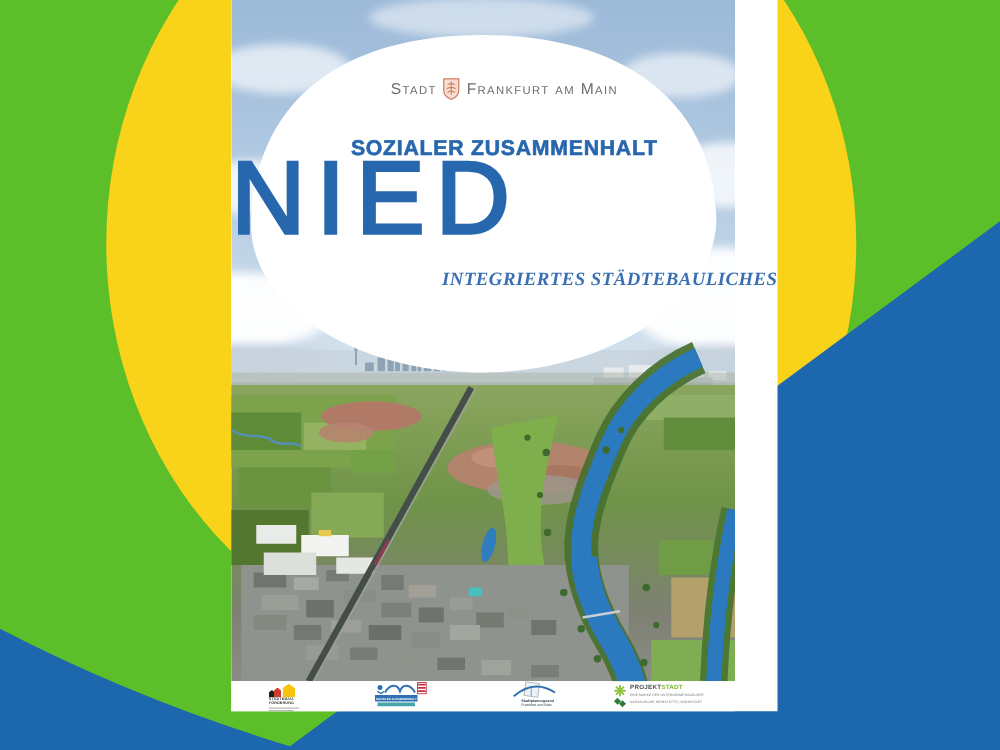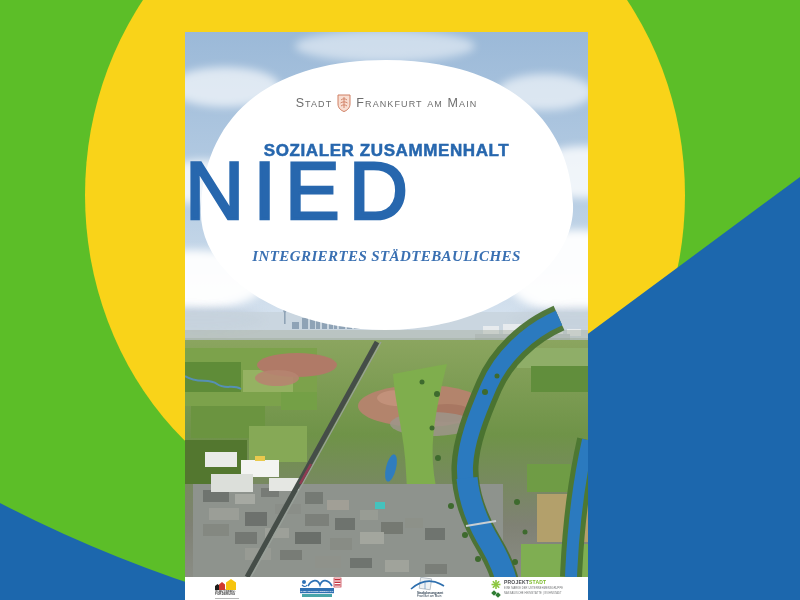--- a/index.html
+++ b/index.html
@@ -1,34 +1,34 @@
 <!DOCTYPE html>
 <html><head>
 <meta charset="utf-8">
 <style>
   html,body{margin:0;padding:0;}
   body{width:800px;height:600px;overflow:hidden;font-family:"Liberation Sans",sans-serif;}
   .stage{position:relative;width:800px;height:600px;background:#5cbe28;}
   .bg{position:absolute;left:0;top:0;}
 
   
-  .cover{position:absolute;left:185px;top:32px;width:403px;height:569px;background:#fff;overflow:hidden;}
+  .cover{position:absolute;left:185px;top:0;width:403px;height:569px;background:#fff;overflow:hidden;padding-left:34px;}
   .photo{position:absolute;left:0;top:0;}
 
   
   .brand{position:absolute;top:62px;left:0;width:100%;display:flex;align-items:center;justify-content:center;gap:5px;
          color:#6d6d6d;font-size:12.5px;font-variant-caps:small-caps;letter-spacing:1.1px;}
   .brand .crest{display:inline-block;line-height:0;}
   .program{position:absolute;top:109px;left:0;width:100%;text-align:center;
            color:#2767ae;font-size:17px;font-weight:800;letter-spacing:.6px;
            -webkit-text-stroke:.5px #2767ae;}
   .bigtitle{position:absolute;top:116px;left:0;width:100%;text-align:left;
             color:#2767ae;font-size:82px;line-height:86px;font-weight:400;letter-spacing:9px;
             -webkit-text-stroke:2.6px #2767ae;}
-  .subtitle{position:absolute;top:215px;left:0;width:100%;text-align:center;
+  .subtitle{position:absolute;top:215px;left:0;width:100%;text-align:right;
             color:#3a70b2;font-family:"Liberation Serif",serif;font-style:italic;
             font-size:15px;line-height:19px;letter-spacing:.4px;font-weight:600;}
 
   
   .footer{position:absolute;left:0;bottom:0;width:403px;height:24px;background:#fff;}
   .flogo{position:absolute;top:0;height:24px;}
   .l1{left:30px;width:44px;}
   .houses{position:relative;height:12px;width:26px;margin-top:1px;}
   .house{position:absolute;bottom:0;clip-path:polygon(50% 0,100% 32%,100% 100%,0 100%,0 32%);}
   .h-black{left:0;width:5px;height:6px;background:#1d1d1b;}

